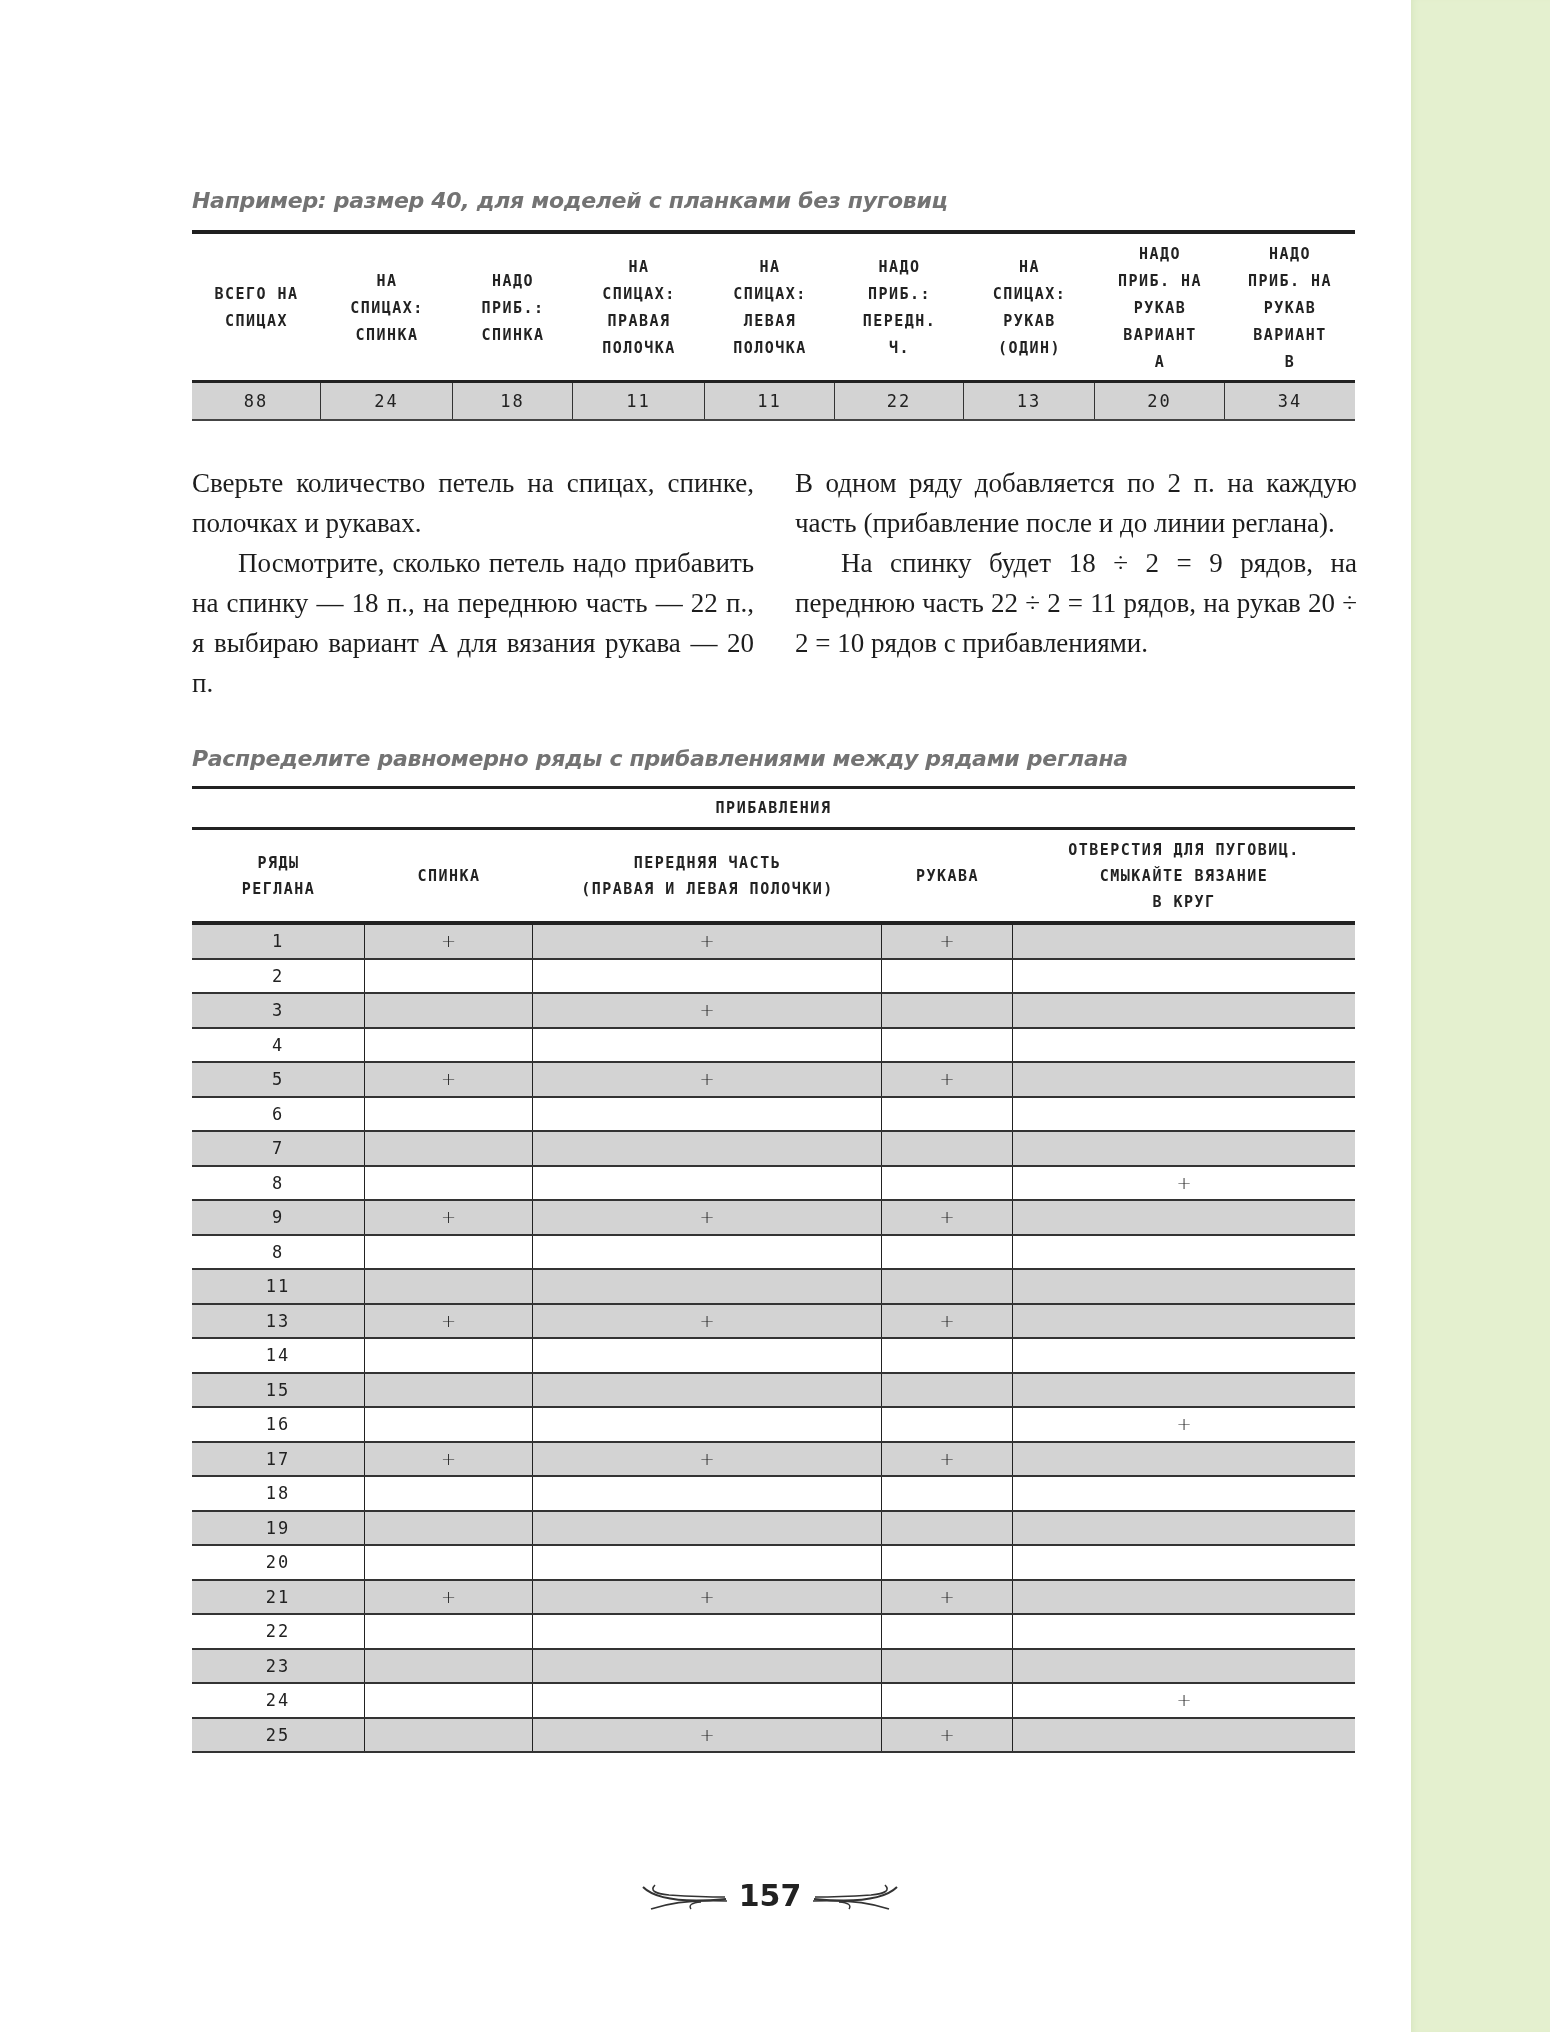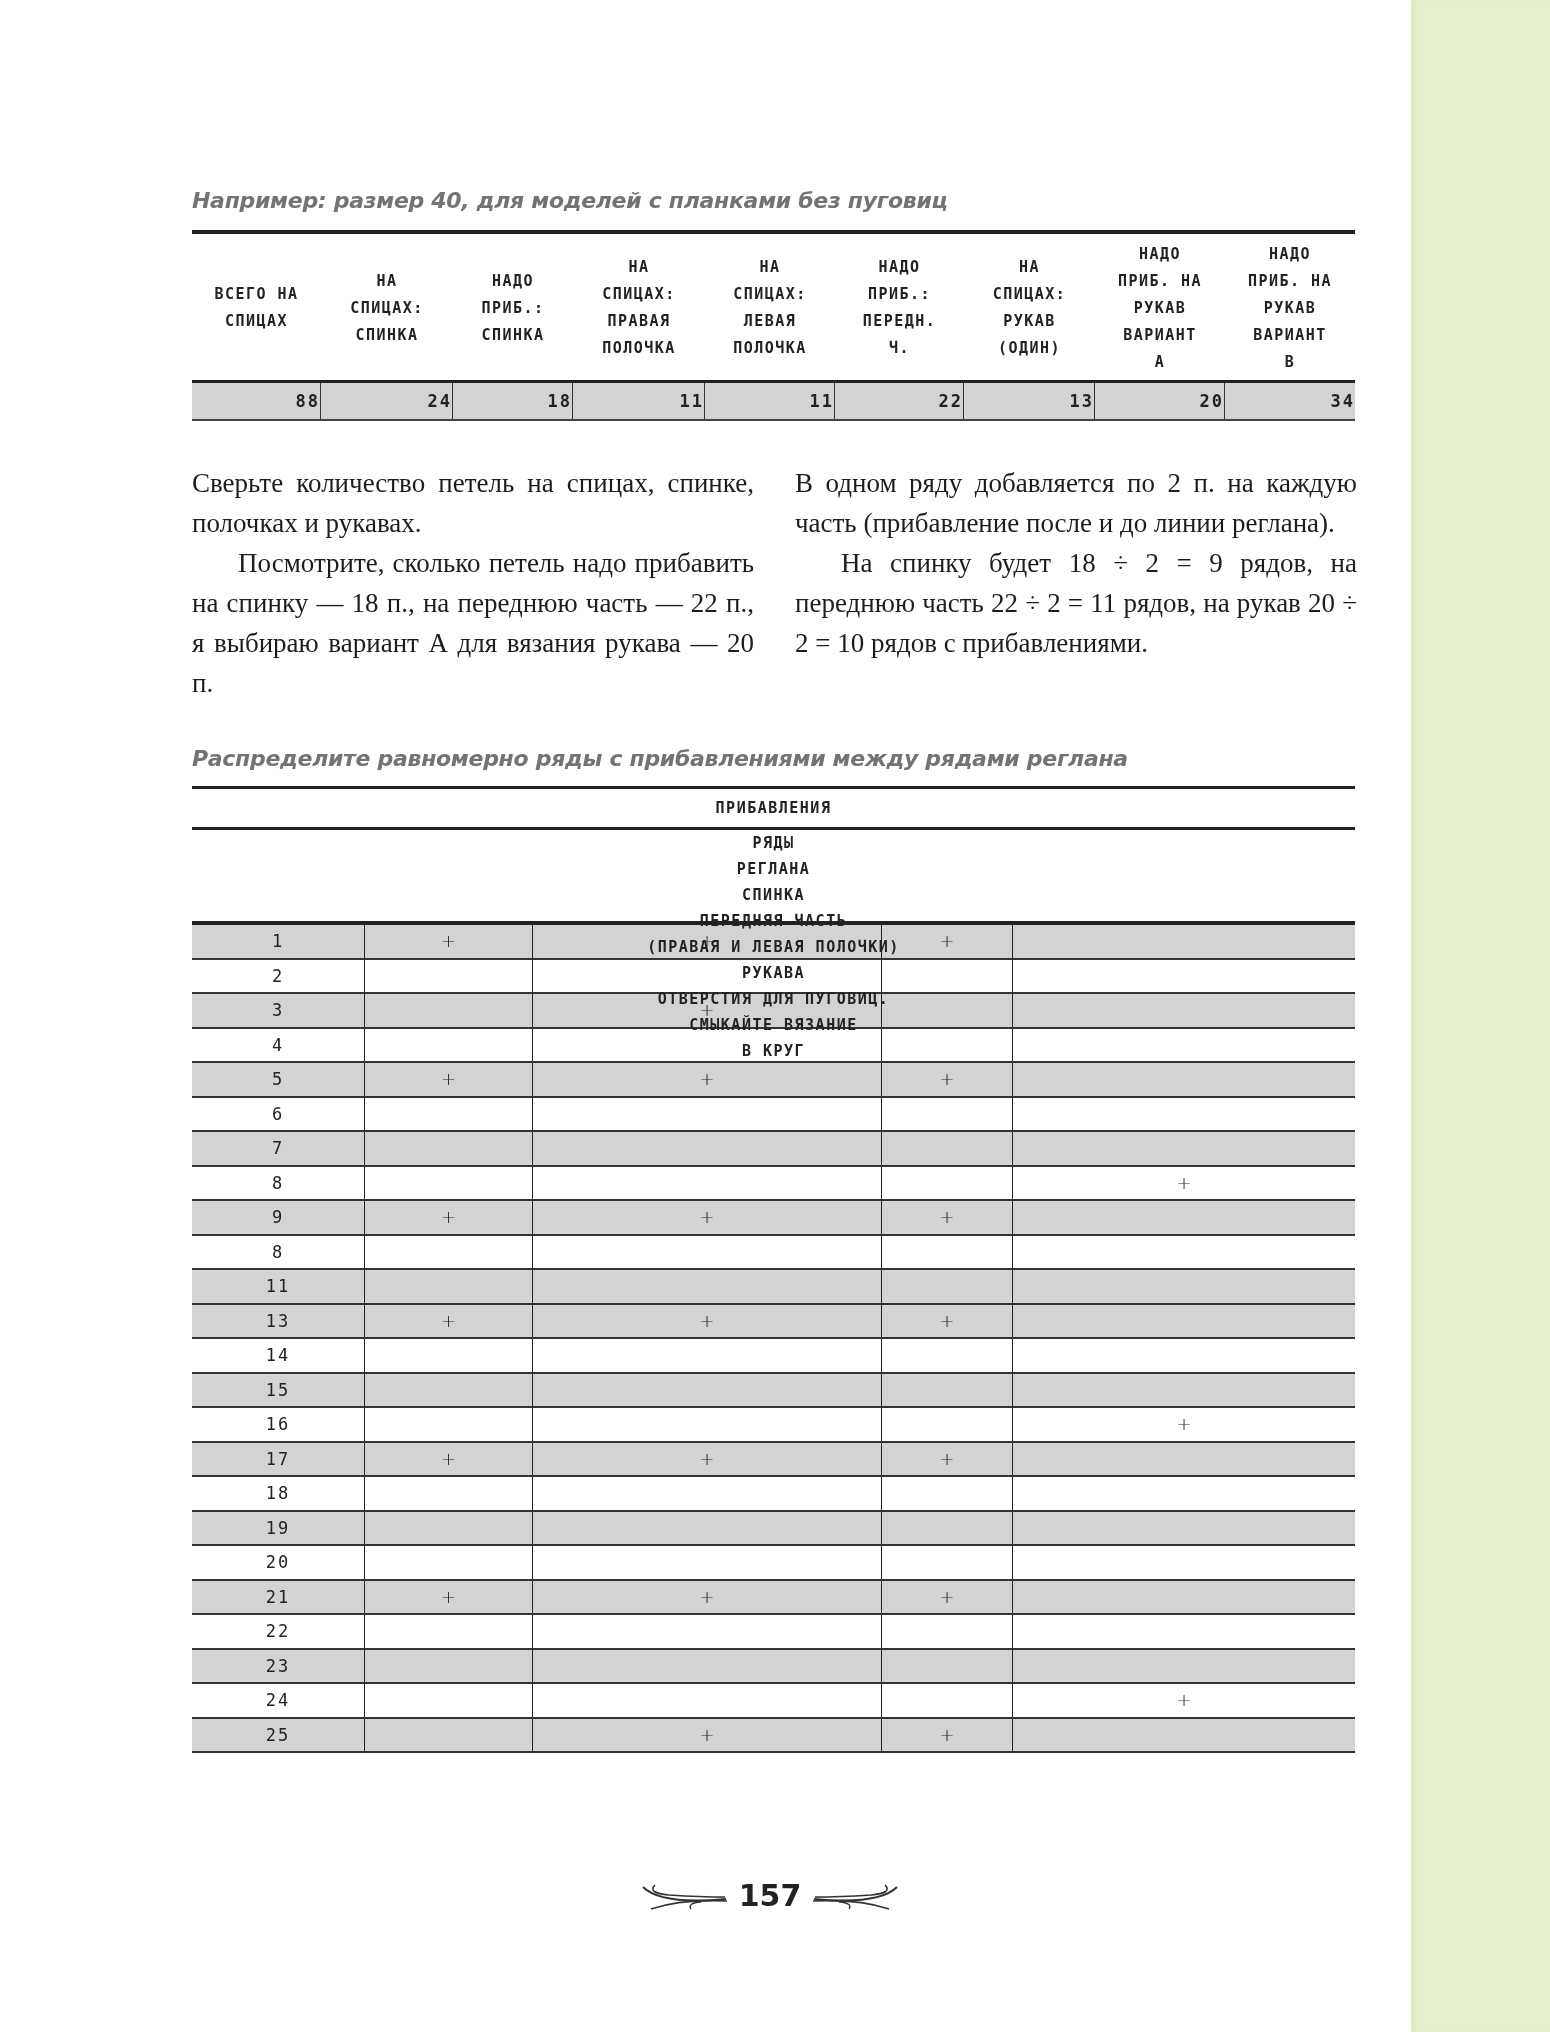--- a/index.html
+++ b/index.html
@@ -31,41 +31,41 @@
     .t1 { position: absolute; left: 192px; top: 236px; width: 1163px; }
     .t1-head { display: flex; height: 144px; align-items: center; }
     .t1-head .hc {
       text-align: center; font-size: 15px; line-height: 27px; white-space: pre-line;
     }
     .t1-row {
       display: flex; height: 36px; background: #d3d3d3;
       border-top: 3px solid #222; border-bottom: 2px solid #444;
     }
     .t1-row .dc {
-      text-align: right; line-height: 36px; font-size: 17px;
+      text-align: center; line-height: 36px; font-size: 17px;
       font-family: "DejaVu Sans Mono", monospace; color: #222; letter-spacing: 2px;
-      border-right: 1.5px solid #333; box-sizing: border-box; font-weight: bold;
+      border-right: 1.5px solid #333; box-sizing: border-box;
     }
     .t1-row .dc:last-child { border-right: none; }
 
     
     .para {
       position: absolute; font-family: "Liberation Serif", serif; font-size: 27px;
       line-height: 40px; color: #1d1d1d; width: 562px; text-align: justify;
     }
     .para p { margin: 0; }
     .para p.indent { text-indent: 46px; }
 
     
     .t2 { position: absolute; left: 192px; top: 786px; width: 1163px; }
     .t2-super {
       height: 38px; border-top: 3px solid #222; border-bottom: 3px solid #222;
       text-align: center; line-height: 38px; font-size: 15px;
     }
-    .t2-head { display: flex; height: 91px; align-items: center; border-bottom: 4px solid #222; flex-direction: column; }
+    .t2-head { display: flex; height: 91px; align-items: center; border-bottom: 4px solid #222; }
     .t2-head .hc { text-align: center; font-size: 15px; line-height: 26px; white-space: pre-line; }
     .t2-row { display: flex; height: 32.5px; border-bottom: 2px solid #333; }
     .t2-row.shaded { background: #d3d3d3; }
     .t2-row .dc {
       text-align: center; line-height: 32px; font-size: 17px; box-sizing: border-box;
       border-right: 1.5px solid #222; color: #222;
     }
     .t2-row .dc:last-child { border-right: none; }
     .t2-row .num { font-family: "DejaVu Sans Mono", monospace; letter-spacing: 2px; }
     .t2-row .plus { font-family: "DejaVu Sans", sans-serif; font-size: 18px; font-weight: 300; }

